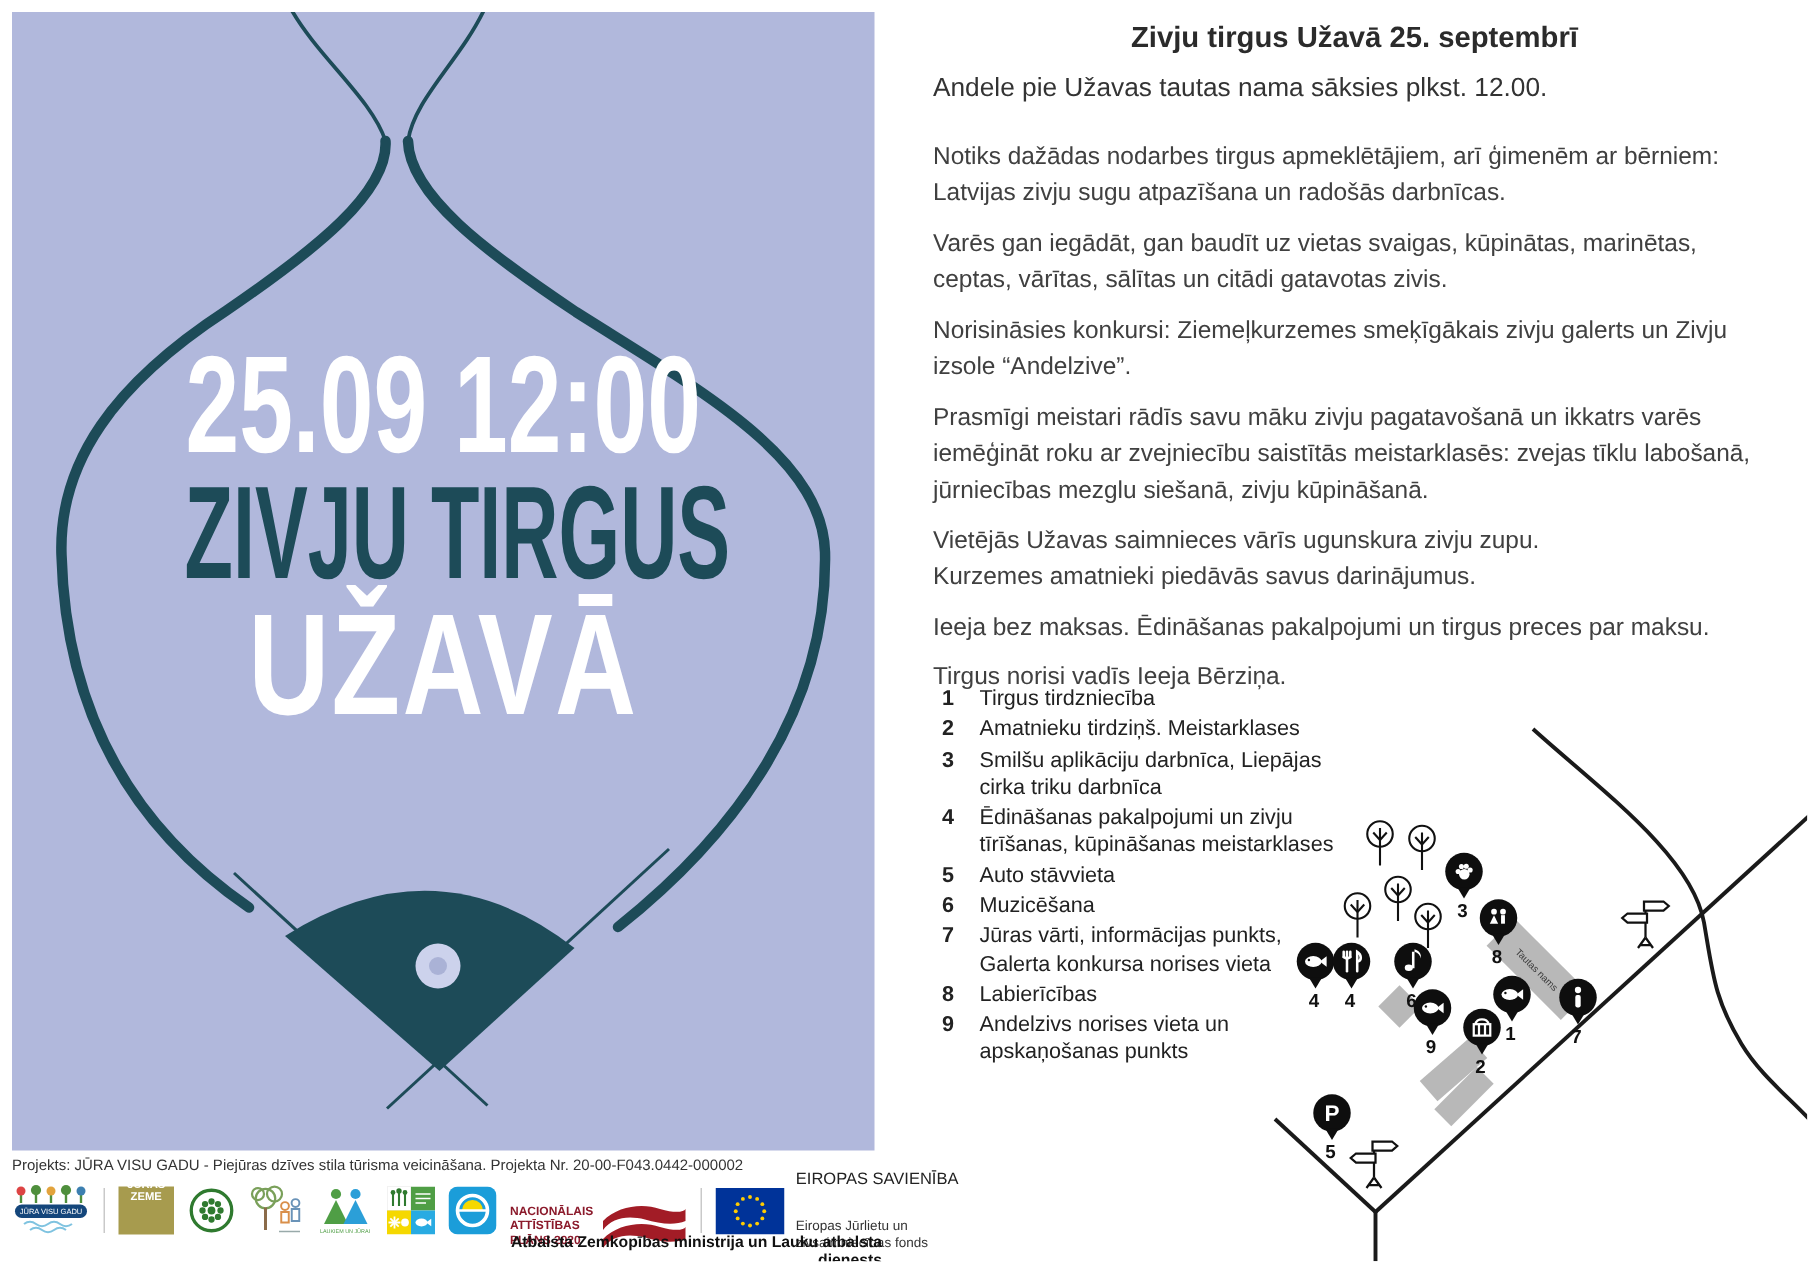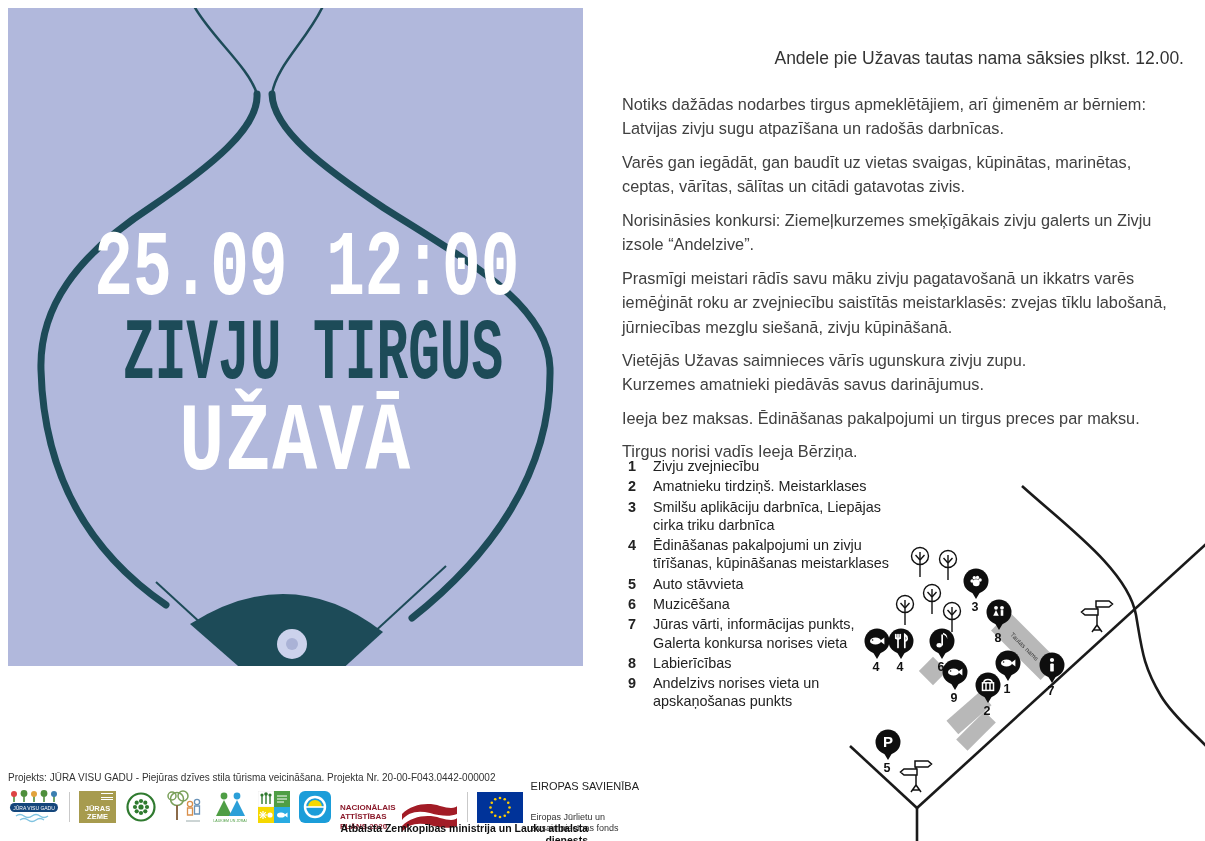--- a/index.html
+++ b/index.html
@@ -1,46 +1,46 @@
 <!DOCTYPE html>
 <html><head>
 <meta charset="utf-8">
 <style>
   html,body{margin:0;padding:0;background:#ffffff;}
   .page{position:relative;width:1205px;height:841px;background:#fff;overflow:hidden;
         font-family:"Liberation Sans",sans-serif;}
 
   
-  .poster{position:absolute;left:8px;top:8px;width:575px;height:658px;background:#b1b8dc;overflow:hidden;font-family:Liberation Mono, monospace;}
+  .poster{position:absolute;left:8px;top:8px;width:575px;height:759px;background:#b1b8dc;overflow:hidden;}
   .poster svg{position:absolute;left:0;top:0;}
   .poster-line{position:absolute;left:0;right:0;text-align:center;line-height:1;white-space:nowrap;}
   .p-date{top:216px;font-size:92px;font-weight:700;color:#ffffff;transform:scaleX(0.70);}
   .p-title{top:303px;font-size:88px;font-weight:700;color:#1d4b58;transform:scaleX(0.60);}
   .p-loc{top:388px;font-size:96px;font-weight:700;color:#ffffff;transform:scaleX(0.78);letter-spacing:2px;}
 
   
   .project-line{position:absolute;left:8px;top:772px;font-size:10px;color:#333;}
   .logos{position:absolute;left:8px;top:789px;height:36px;display:flex;align-items:center;gap:9px;}
   .logo{flex:0 0 auto;display:flex;align-items:center;justify-content:center;}
   .ldiv{width:1px;height:30px;background:#c9c9c9;}
   .lz{width:37px;height:32px;background:#a79b4e;color:#fff;font-size:7.5px;font-weight:bold;
-      display:flex;flex-direction:column;align-items:center;justify-content:flex-end;line-height:1.1;padding-bottom:2px;box-sizing:border-box;}
+      display:flex;flex-direction:column;align-items:center;justify-content:flex-end;line-height:1.1;padding-bottom:21px;box-sizing:border-box;}
   .lz .bars{align-self:flex-end;margin:2px 3px auto 0;width:12px;border-top:1px solid #fff;border-bottom:3px double #fff;height:3px;}
   .nap{display:flex;align-items:center;gap:4px;margin-top:20px;}
   .nap-text{font-size:8px;font-weight:bold;color:#8b1a2b;line-height:1.15;}
   .eu{display:flex;align-items:center;gap:8px;}
   .eu-text .t1{font-size:11px;color:#222;margin-bottom:20px;}
   .eu-text .t2{font-size:9px;color:#333;line-height:1.25;white-space:pre-line;}
   .support-line{position:absolute;top:822px;left:320px;width:268px;text-align:right;
                 font-size:10.5px;font-weight:bold;color:#111;}
 
   
   .info-title{position:absolute;left:622px;top:14px;width:562px;text-align:center;
               font-size:19.5px;font-weight:bold;color:#2b2b2b;}
-  .info-subtitle{position:absolute;left:622px;top:48px;width:562px;text-align:right;
+  .info-subtitle{position:absolute;left:622px;top:48px;width:562px;text-align:left;
               font-size:17.5px;color:#333;}
   .paras{position:absolute;left:622px;top:92px;width:560px;}
   .para{font-size:16.3px;line-height:1.5;color:#404040;margin:0 0 9px 0;white-space:pre-line;}
   .legend{position:absolute;left:628px;top:457px;width:262px;}
   .leg-row{display:flex;margin-bottom:2px;font-size:14.4px;line-height:1.27;color:#222;}
   .leg-num{width:16px;flex:0 0 16px;font-weight:bold;}
   .leg-text{flex:1;padding-left:9px;}
   .map{position:absolute;left:840px;top:470px;}
 </style>
 </head>
@@ -222,35 +222,36 @@
       <div class="eu-text">
         <div class="t1">EIROPAS SAVIENĪBA</div>
         <div class="t2">Eiropas Jūrlietu un
 zivsaimniecības fonds</div>
       </div>
     </div>
   </div>
 
   <div class="support-line">Atbalsta Zemkopības ministrija un Lauku atbalsta dienests</div>
 
+  <div class="info-title">Zivju tirgus Užavā 25. septembrī</div>
   <div class="info-subtitle">Andele pie Užavas tautas nama sāksies plkst. 12.00.</div>
   <div class="paras" id="paras">
       <p class="para">Notiks dažādas nodarbes tirgus apmeklētājiem, arī ģimenēm ar bērniem: Latvijas zivju sugu atpazīšana un radošās darbnīcas.</p>
       <p class="para">Varēs gan iegādāt, gan baudīt uz vietas svaigas, kūpinātas, marinētas, ceptas, vārītas, sālītas un citādi gatavotas zivis.</p>
       <p class="para">Norisināsies konkursi: Ziemeļkurzemes smeķīgākais zivju galerts un Zivju izsole “Andelzive”.</p>
       <p class="para">Prasmīgi meistari rādīs savu māku zivju pagatavošanā un ikkatrs varēs iemēģināt roku ar zvejniecību saistītās meistarklasēs: zvejas tīklu labošanā, jūrniecības mezglu siešanā, zivju kūpināšanā.</p>
       <p class="para">Vietējās Užavas saimnieces vārīs ugunskura zivju zupu.
 Kurzemes amatnieki piedāvās savus darinājumus.</p>
       <p class="para">Ieeja bez maksas. Ēdināšanas pakalpojumi un tirgus preces par maksu.</p>
       <p class="para">Tirgus norisi vadīs Ieeja Bērziņa.</p>
     </div>
   <div class="legend" id="legend">
       <div class="leg-row">
         <div class="leg-num">1</div>
-        <div class="leg-text">Zivju zvejniecību</div>
+        <div class="leg-text">Tirgus tirdzniecība</div>
       </div>
       <div class="leg-row">
         <div class="leg-num">2</div>
         <div class="leg-text">Amatnieku tirdziņš. Meistarklases</div>
       </div>
       <div class="leg-row">
         <div class="leg-num">3</div>
         <div class="leg-text">Smilšu aplikāciju darbnīca, Liepājas cirka triku darbnīca</div>
       </div>
       <div class="leg-row">

